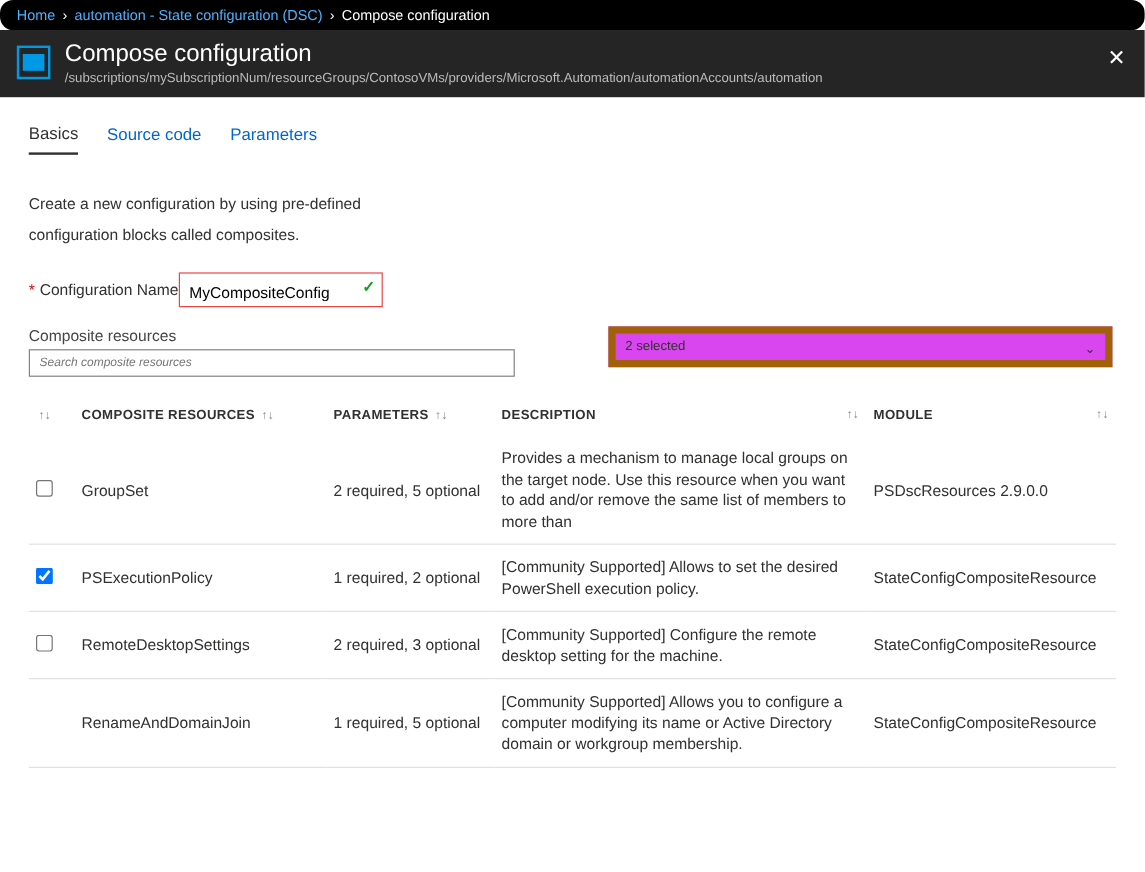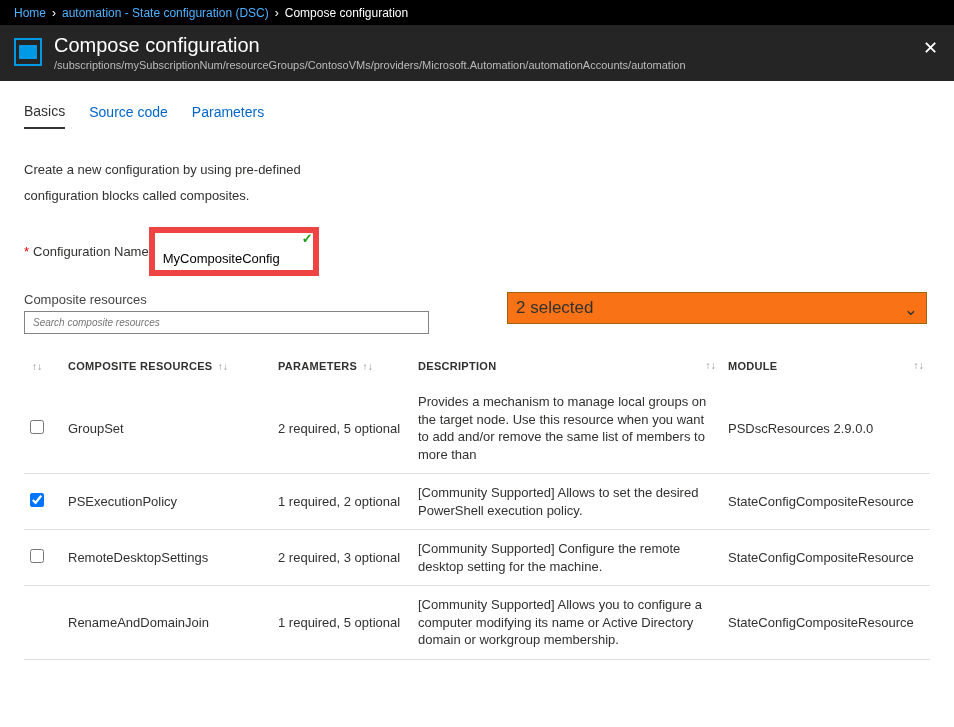--- a/index.html
+++ b/index.html
@@ -1,40 +1,40 @@
 <!DOCTYPE html>
 <html><head>
 <meta charset="utf-8">
 <style>
 * { box-sizing: border-box; margin: 0; padding: 0; }
 body { font-family: "Segoe UI", Arial, sans-serif; font-size: 13px; color: #323130; background: #fff; width: 954px; }
-.topbar { background: #000; color: #fff; height: 25px; display: flex; align-items: center; padding: 0 14px; font-size: 12px; }
+.topbar { background: #000; color: #fff; height: 25px; display: flex; align-items: center; padding: 0 14px; font-size: 12px; border-radius: 11px; }
 .topbar a { color: #4db2ff; text-decoration: none; cursor: pointer; }
 .topbar .sep { color: #fff; margin: 0 6px; }
 .header { background: #252525; color: #fff; padding: 8px 14px 10px 14px; display: flex; align-items: center; position: relative; }
 .header-icon { width: 28px; height: 28px; border: 2px solid #0099e6; display: flex; align-items: center; justify-content: center; margin-right: 12px; }
 .header-icon-inner { width: 18px; height: 14px; background: #0099e6; }
 .header-title { font-size: 20px; font-weight: 400; line-height: 1.2; }
 .header-sub { font-size: 11px; color: #bbb; margin-top: 2px; }
 .close-x { position: absolute; right: 16px; top: 12px; color: #fff; font-size: 18px; cursor: pointer; }
 .content { padding: 16px 24px; }
 .tabs { display: flex; gap: 24px; border-bottom: 0; align-items: center; }
 .tab { padding: 6px 0 8px 0; font-size: 14px; color: #0066cc; cursor: pointer; }
 .tab.active { color: #323130; border-bottom: 2px solid #323130; }
 .intro { margin: 28px 0 18px 0; line-height: 2; max-width: 340px; }
 .namefield { display: flex; align-items: center; margin-bottom: 16px; }
 .req { color: #e00000; margin-right: 4px; }
-.namefield input { border: 6px solid #ef4444; padding: 18px 24px 4px 8px; width: 170px; font-size: 13px; }
+.namefield input { border: 1px solid #ef4444; padding: 8px 24px 4px 8px; width: 170px; font-size: 13px; }
 .input-wrap { position: relative; }
 .check-ok { position: absolute; right: 6px; top: 4px; color: #1a9e1a; font-weight: bold; }
 .filters { display: flex; gap: 60px; margin-bottom: 10px; }
 .filter-col { flex: 1; }
 .filter-label { font-size: 13px; color: #444; margin-bottom: 4px; display: block; }
 .srch { width: 100%; max-width: 405px; border: 1px solid #838383; padding: 5px 8px; font-size: 10px; font-style: italic; color: #7f1d1d; }
-.modsel { width: 100%; max-width: 420px; border: 1px solid #a16207; padding: 5px 24px 5px 8px; font-size: 17px; background: #f97316; cursor: pointer; position: relative; }
+.modsel { width: 100%; max-width: 420px; border: 6px solid #a16207; padding: 5px 24px 5px 8px; font-size: 11px; background: #d946ef; cursor: pointer; position: relative; }
 .modsel .chev { position: absolute; right: 8px; top: 6px; }
 table { width: 100%; border-collapse: collapse; margin-top: 18px; }
 th { text-align: left; font-size: 11px; font-weight: 600; letter-spacing: 0.3px; color: #323130; padding: 8px 6px 10px 6px; border-bottom: 1px solid transparent; position: relative; }
 th .sort-ic { font-size: 10px; color: #888; margin-left: 2px; }
 th.cbcol { width: 38px; }
 td { padding: 10px 6px; border-bottom: 1px solid #e1e1e1; font-size: 13px; vertical-align: middle; }
 td.cb { width: 38px; }
 input[type=checkbox] { width: 14px; height: 14px; cursor: pointer; }
 .col-name { width: 210px; }
 .col-params { width: 140px; }

